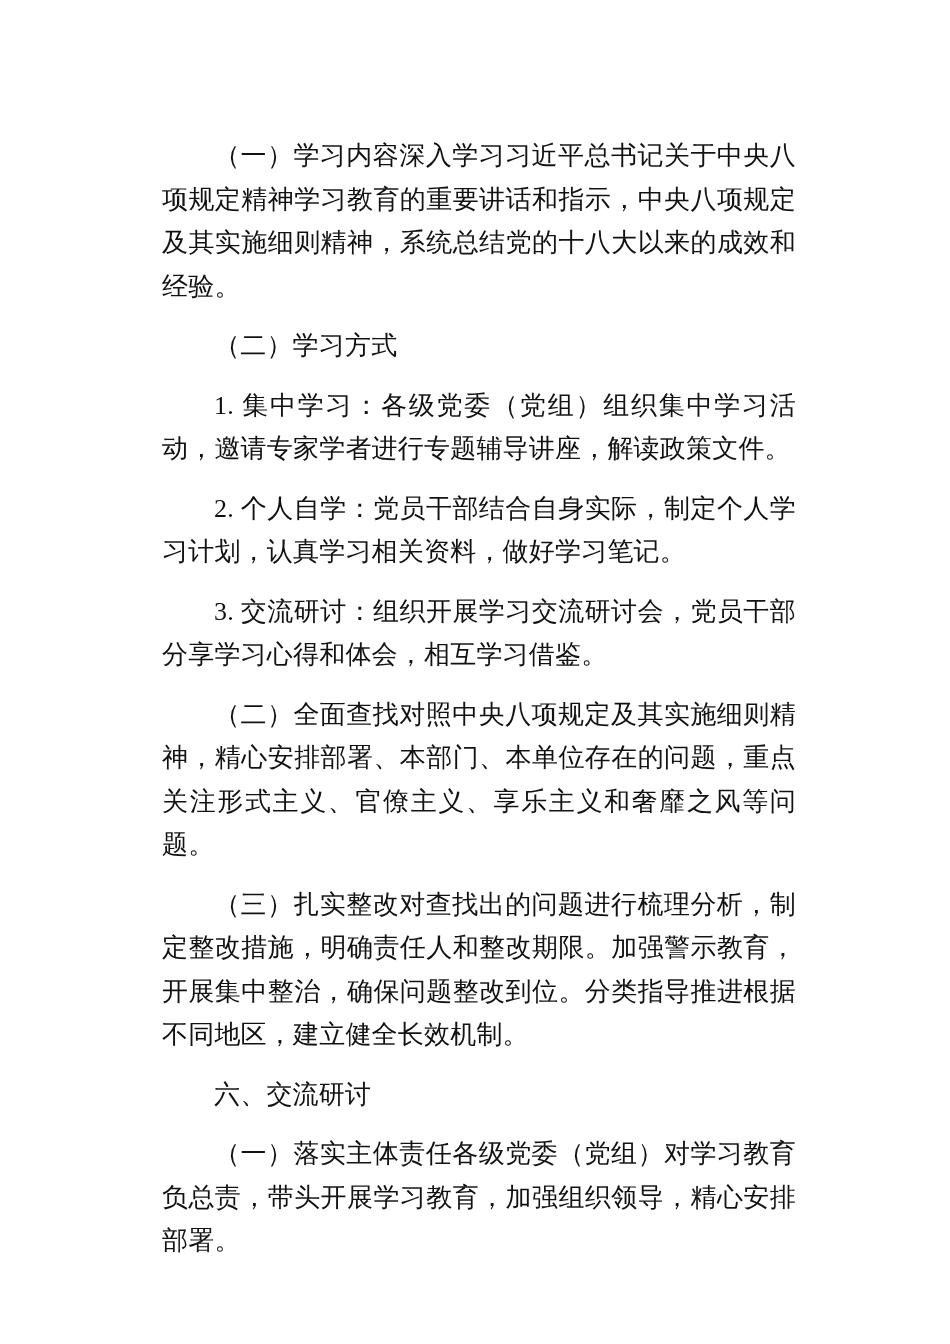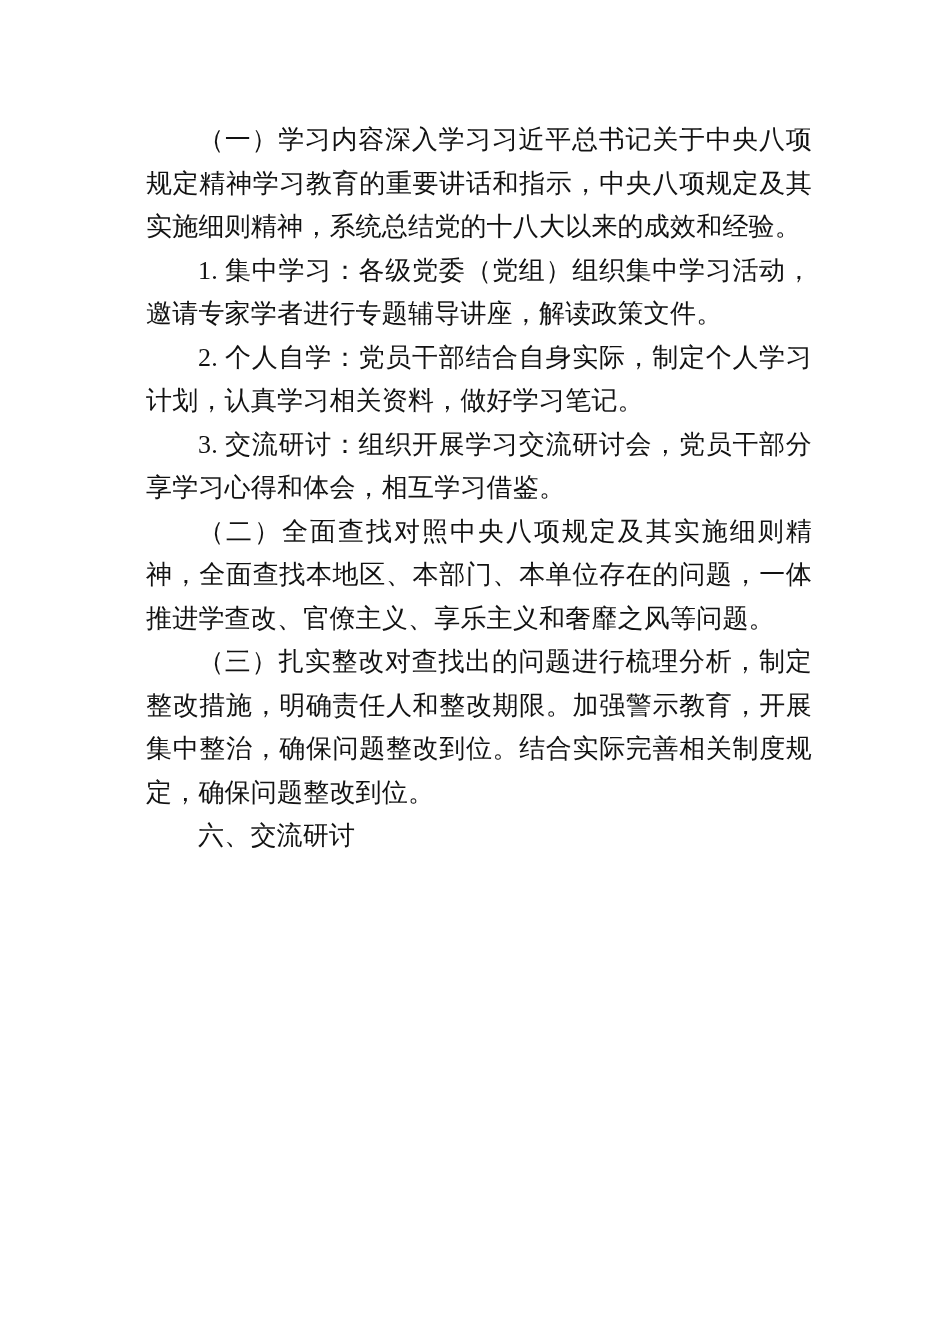--- a/index.html
+++ b/index.html
@@ -18,41 +18,43 @@
     width: 950px;
     height: 1344px;
     background: #ffffff;
     padding: 118px 138px 40px 146px;
     overflow: hidden;
   }
   .doc {
     width: 666px;
   }
   .doc p.para {
-    margin: 0;
+    margin: 16px;
     padding: 0;
     font-size: 26px;
     line-height: 43.5px;
     color: #121212;
     font-weight: 400;
     letter-spacing: 0.2px;
     text-align: justify;
     text-justify: inter-character;
     text-align-last: left;
     text-indent: 2em;
     word-break: normal;
     overflow-wrap: break-word;
   }
 </style>
 </head>
 <body>
 
 <div class="page">
   <div class="doc" id="doc">
       <p class="para clause">（一）学习内容深入学习习近平总书记关于中央八项规定精神学习教育的重要讲话和指示，中央八项规定及其实施细则精神，系统总结党的十八大以来的成效和经验。</p>
+      <p class="para clause-heading">（二）学习方式</p>
       <p class="para list-item">1. 集中学习：各级党委（党组）组织集中学习活动，邀请专家学者进行专题辅导讲座，解读政策文件。</p>
       <p class="para list-item">2. 个人自学：党员干部结合自身实际，制定个人学习计划，认真学习相关资料，做好学习笔记。</p>
       <p class="para list-item">3. 交流研讨：组织开展学习交流研讨会，党员干部分享学习心得和体会，相互学习借鉴。</p>
-      <p class="para clause">（二）全面查找对照中央八项规定及其实施细则精神，全面查找本地区、本部门、本单位存在的问题，一体推进学查改、官僚主义、享乐主义和奢靡之风等问题。</p>
-      <p class="para clause">（三）扎实整改对查找出的问题进行梳理分析，制定整改措施，明确责任人和整改期限。加强警示教育，开展集中整治，确保问题整改到位。结合实际完善相关制度规定，确保问题整改到位。</p>
+      <p class="para clause">（二）全面查找对照中央八项规定及其实施细则精神，精心安排部署、本部门、本单位存在的问题，重点关注形式主义、官僚主义、享乐主义和奢靡之风等问题。</p>
+      <p class="para clause">（三）扎实整改对查找出的问题进行梳理分析，制定整改措施，明确责任人和整改期限。加强警示教育，开展集中整治，确保问题整改到位。分类指导推进根据不同地区，建立健全长效机制。</p>
       <p class="para section-heading">六、交流研讨</p>
+      <p class="para clause">（一）落实主体责任各级党委（党组）对学习教育负总责，带头开展学习教育，加强组织领导，精心安排部署。</p>
     </div>
 </div>
 
 </body></html>

